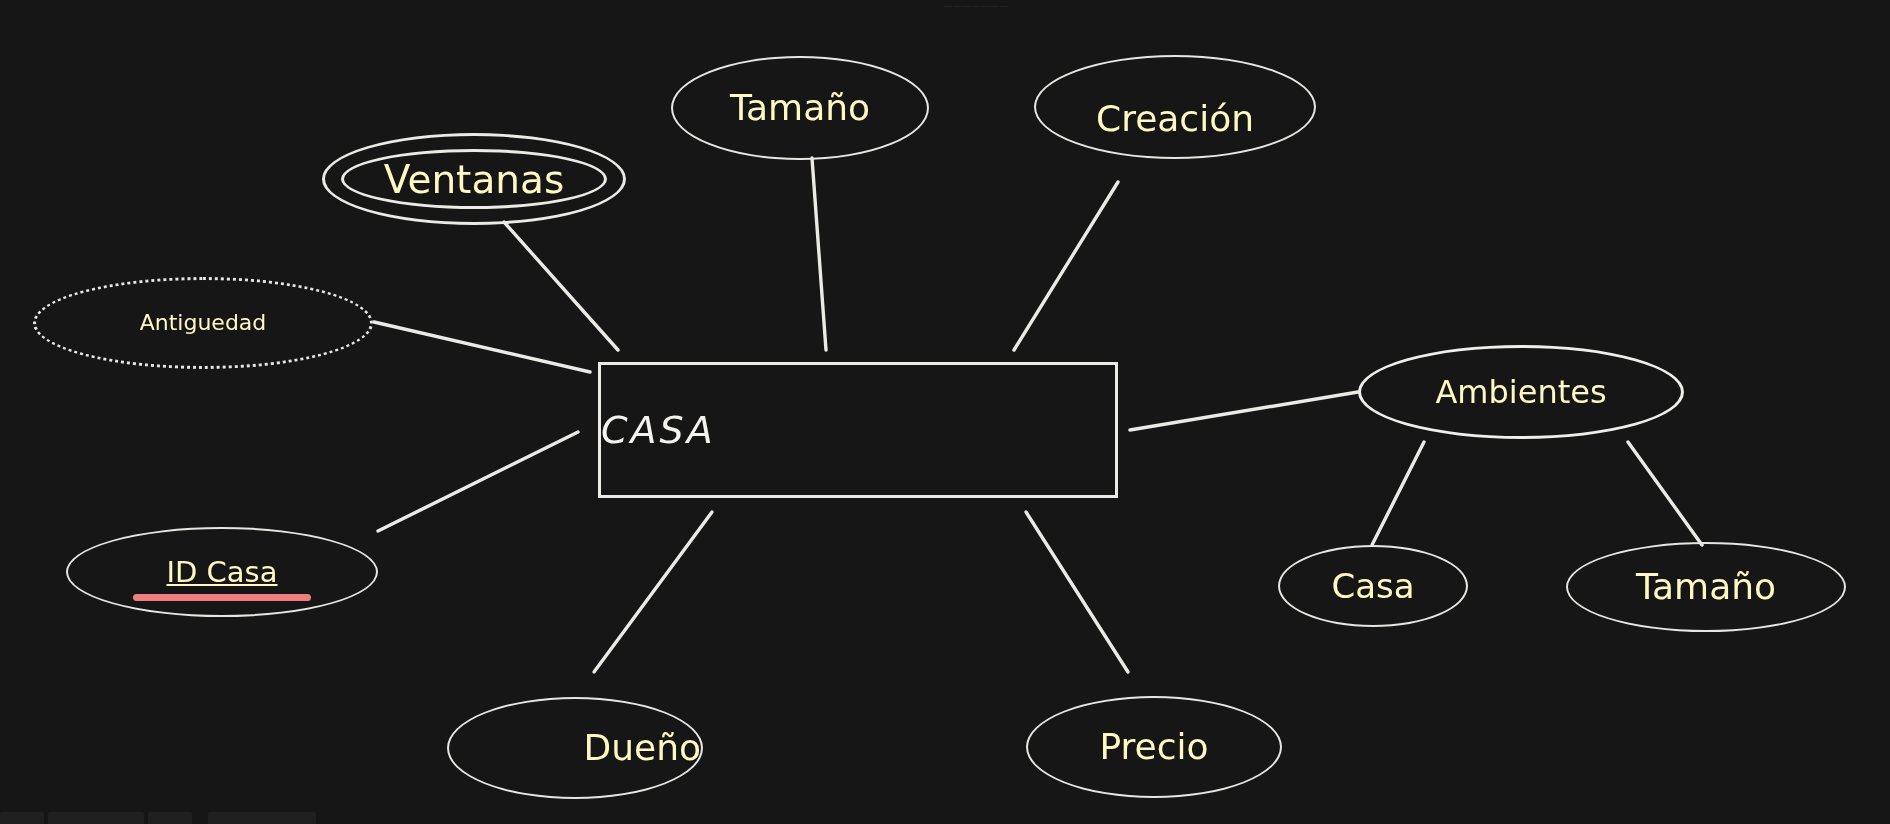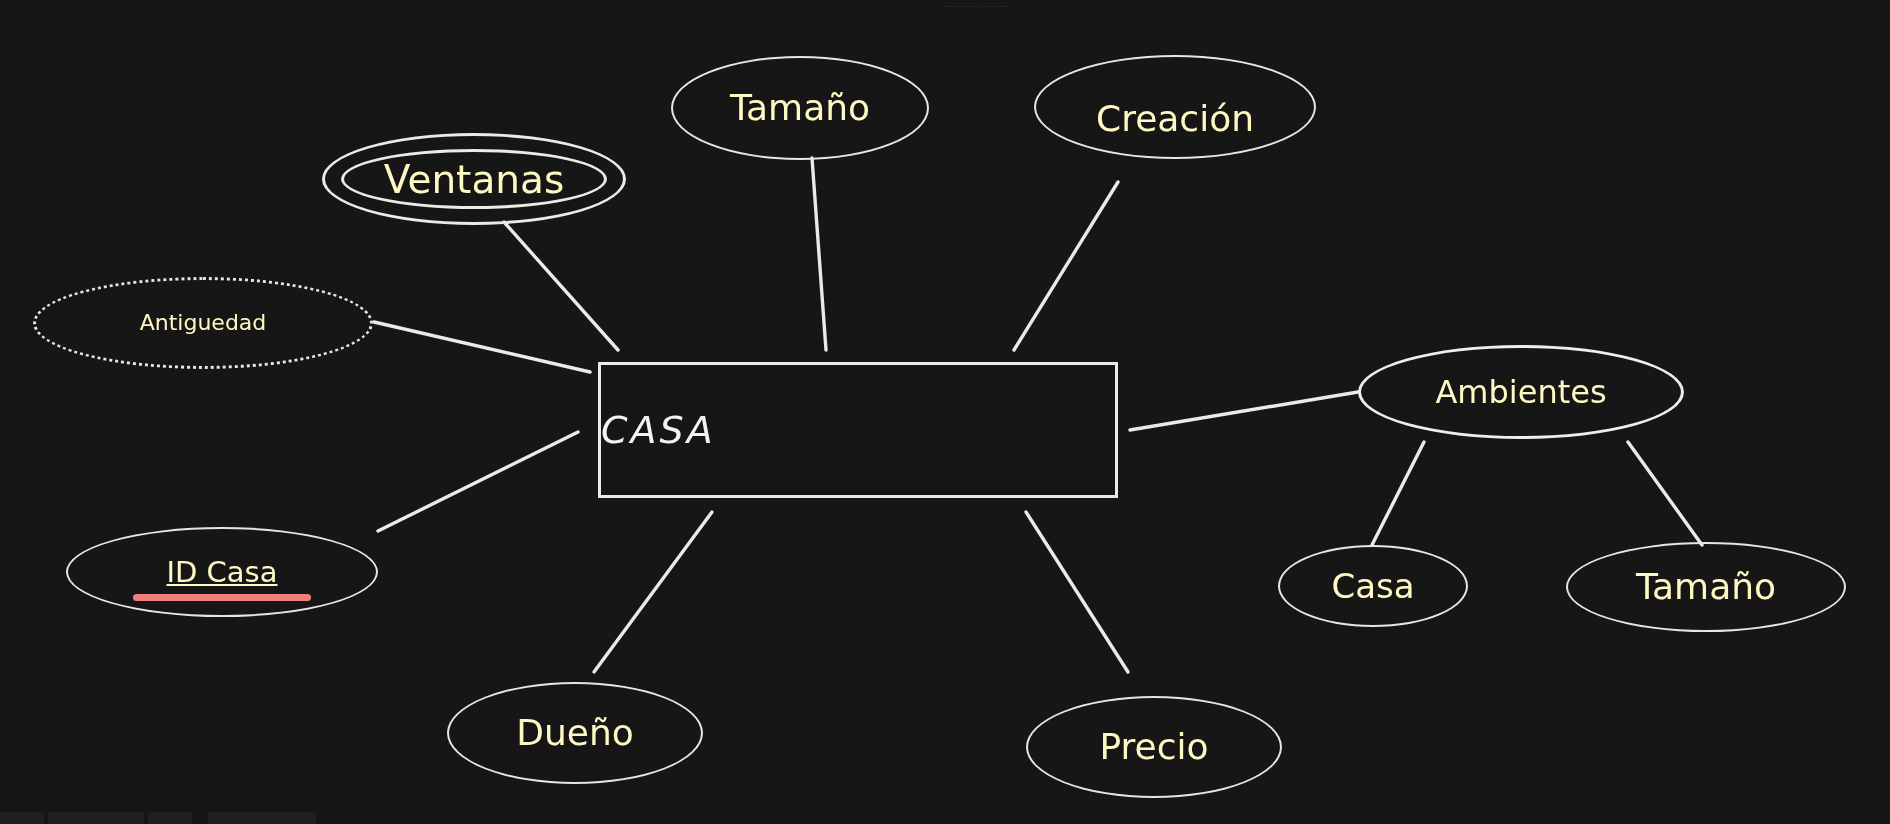--- a/index.html
+++ b/index.html
@@ -142,21 +142,21 @@
       <div class="attr simple" style="left: 1034px; top: 55px; width: 282px; height: 104px;">
         <span class="label" style="font-size: 36px; margin-top: 24px;">Creación</span>
       </div>
       <div class="attr derived" style="left: 33px; top: 277px; width: 340px; height: 92px;">
         <span class="label" style="font-size: 22px;">Antiguedad</span>
       </div>
       <div class="attr simple" style="left: 66px; top: 527px; width: 312px; height: 90px;">
         <span class="label" style="font-size: 29px; text-decoration: underline;">ID Casa</span>
         <div class="key-underline" style="width: 178px; background: rgb(239, 127, 127); top: 65px;"></div>
       </div>
-      <div class="attr simple" style="left: 447px; top: 682px; width: 256px; height: 102px;">
+      <div class="attr simple" style="left: 447px; top: 697px; width: 256px; height: 102px; justify-content: flex-end;">
         <span class="label" style="font-size: 36px;">Dueño</span>
       </div>
       <div class="attr simple" style="left: 1026px; top: 696px; width: 256px; height: 102px;">
         <span class="label" style="font-size: 36px; text-align: center;">Precio</span>
       </div>
       <div class="attr bold" style="left: 1358px; top: 345px; width: 326px; height: 94px;">
         <span class="label" style="font-size: 32px;">Ambientes</span>
       </div>
       <div class="attr simple" style="left: 1278px; top: 545px; width: 190px; height: 82px;">
         <span class="label" style="font-size: 34px;">Casa</span>

